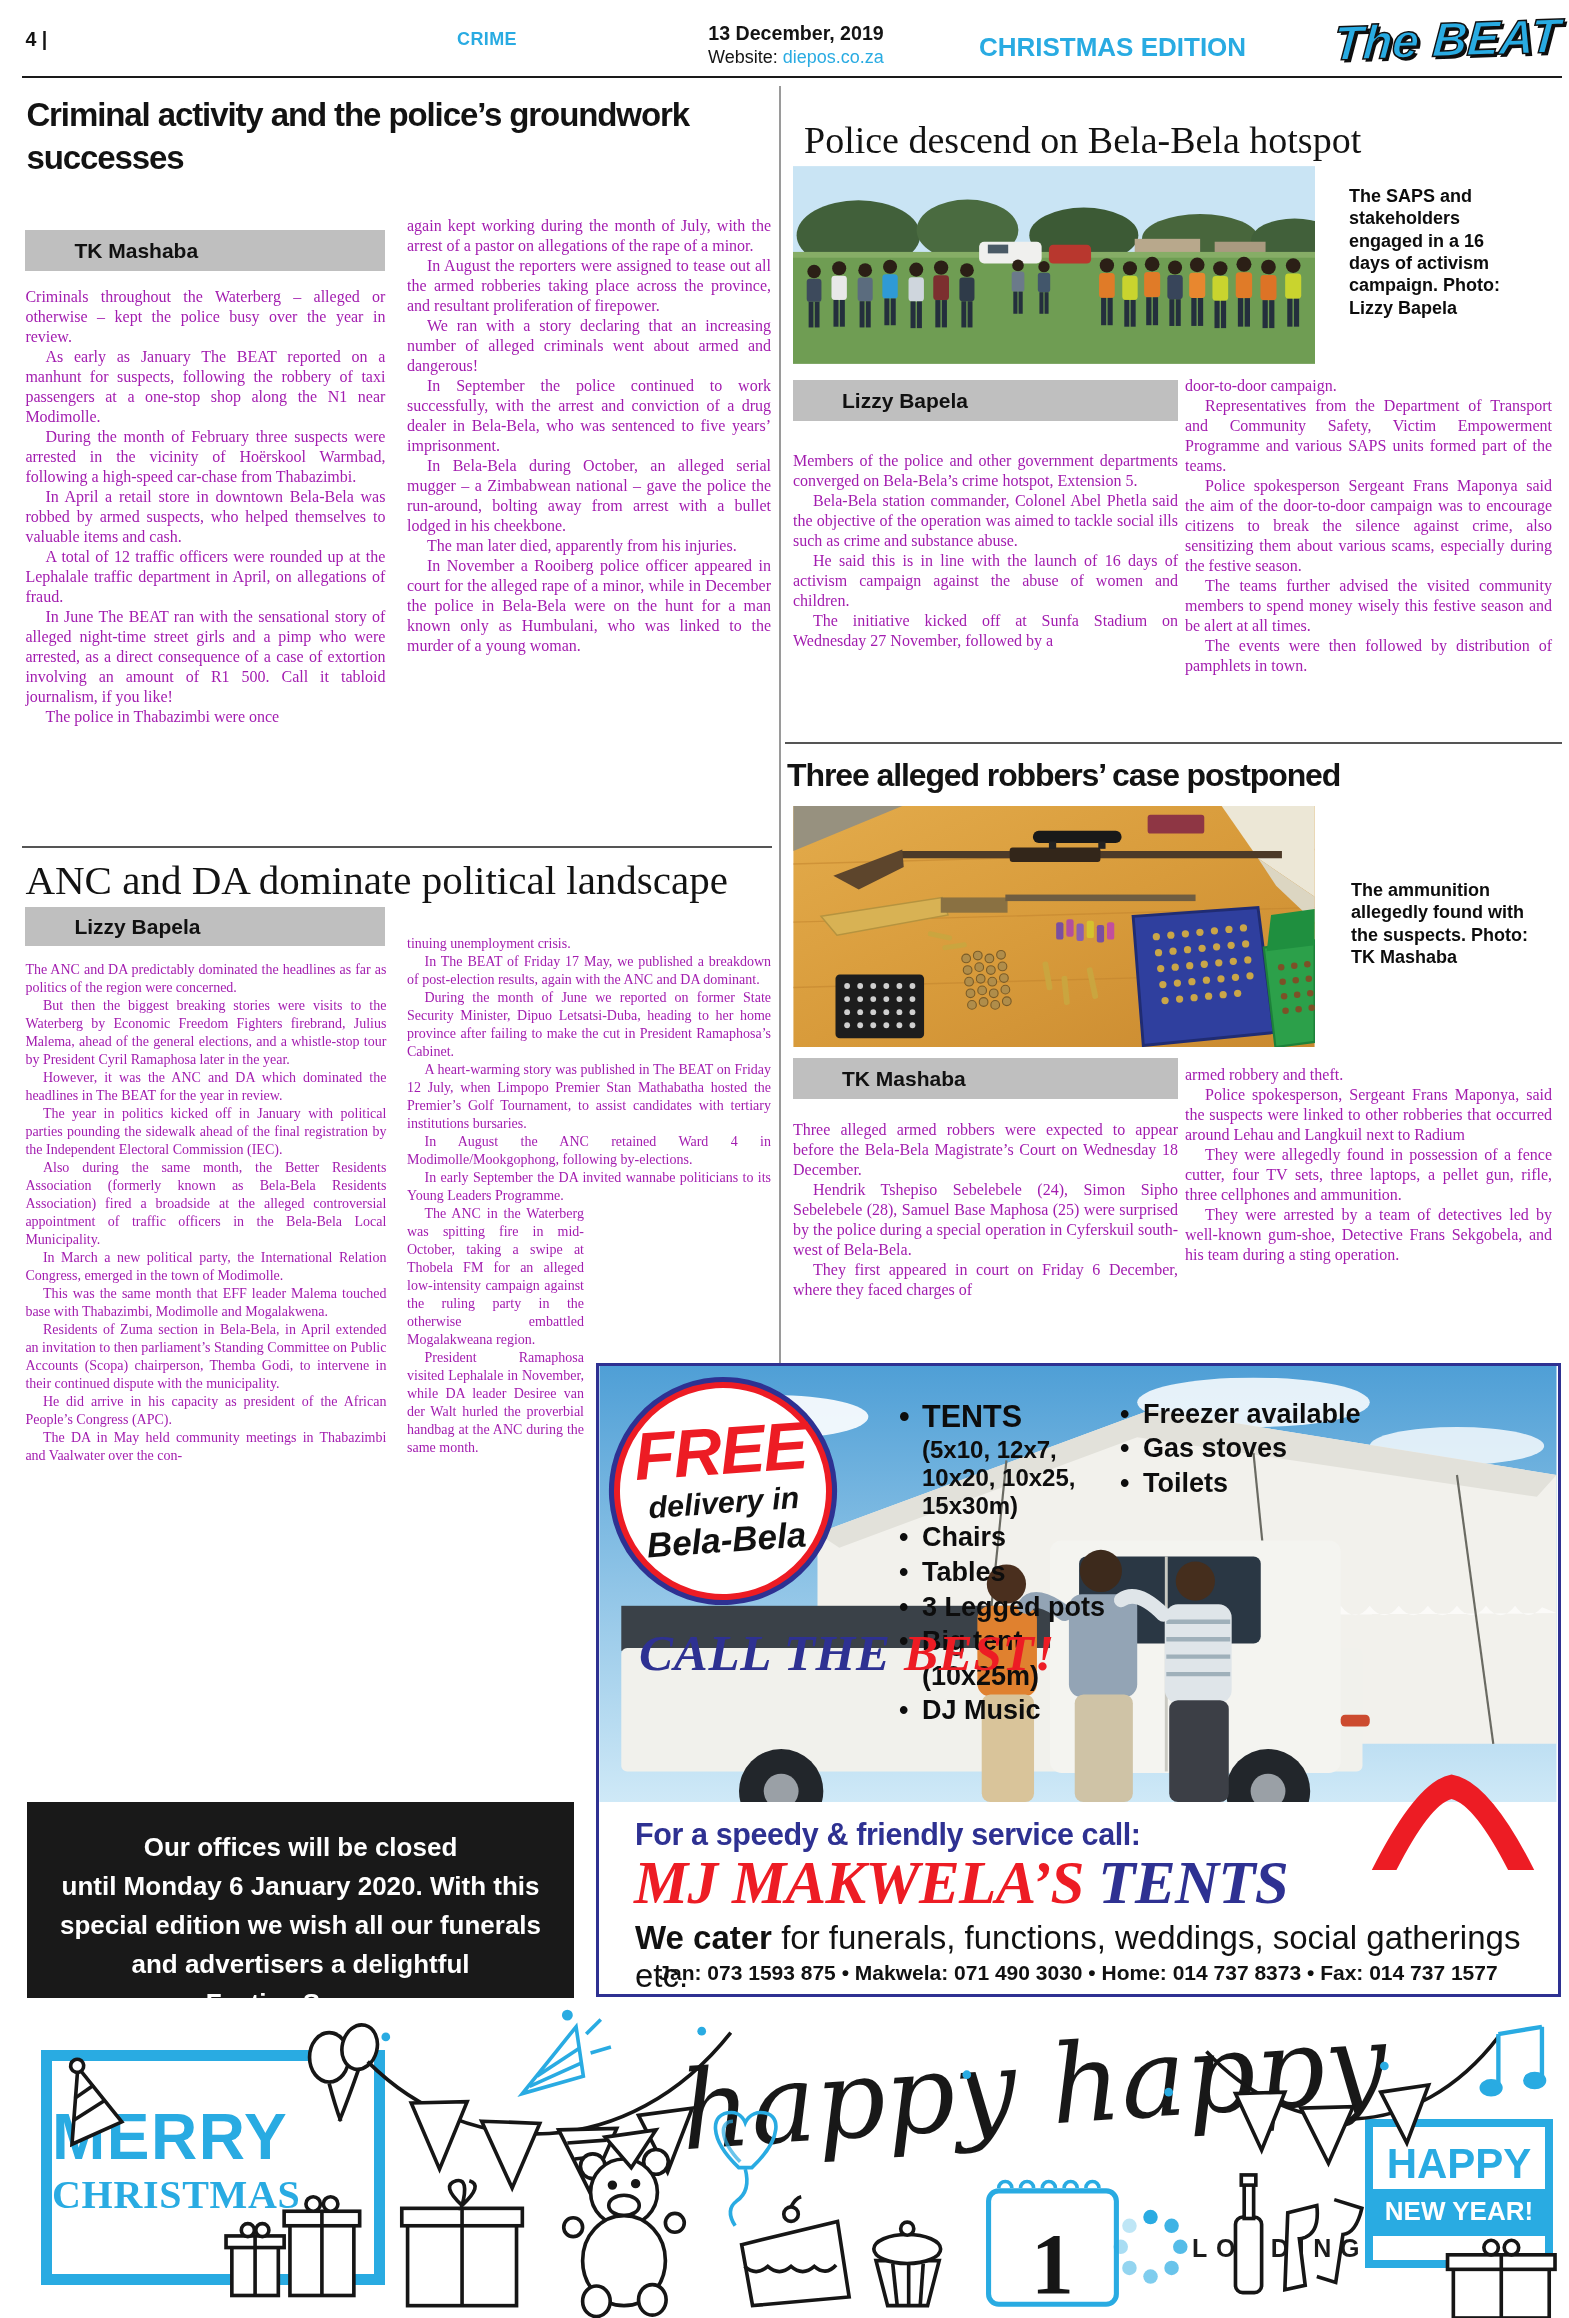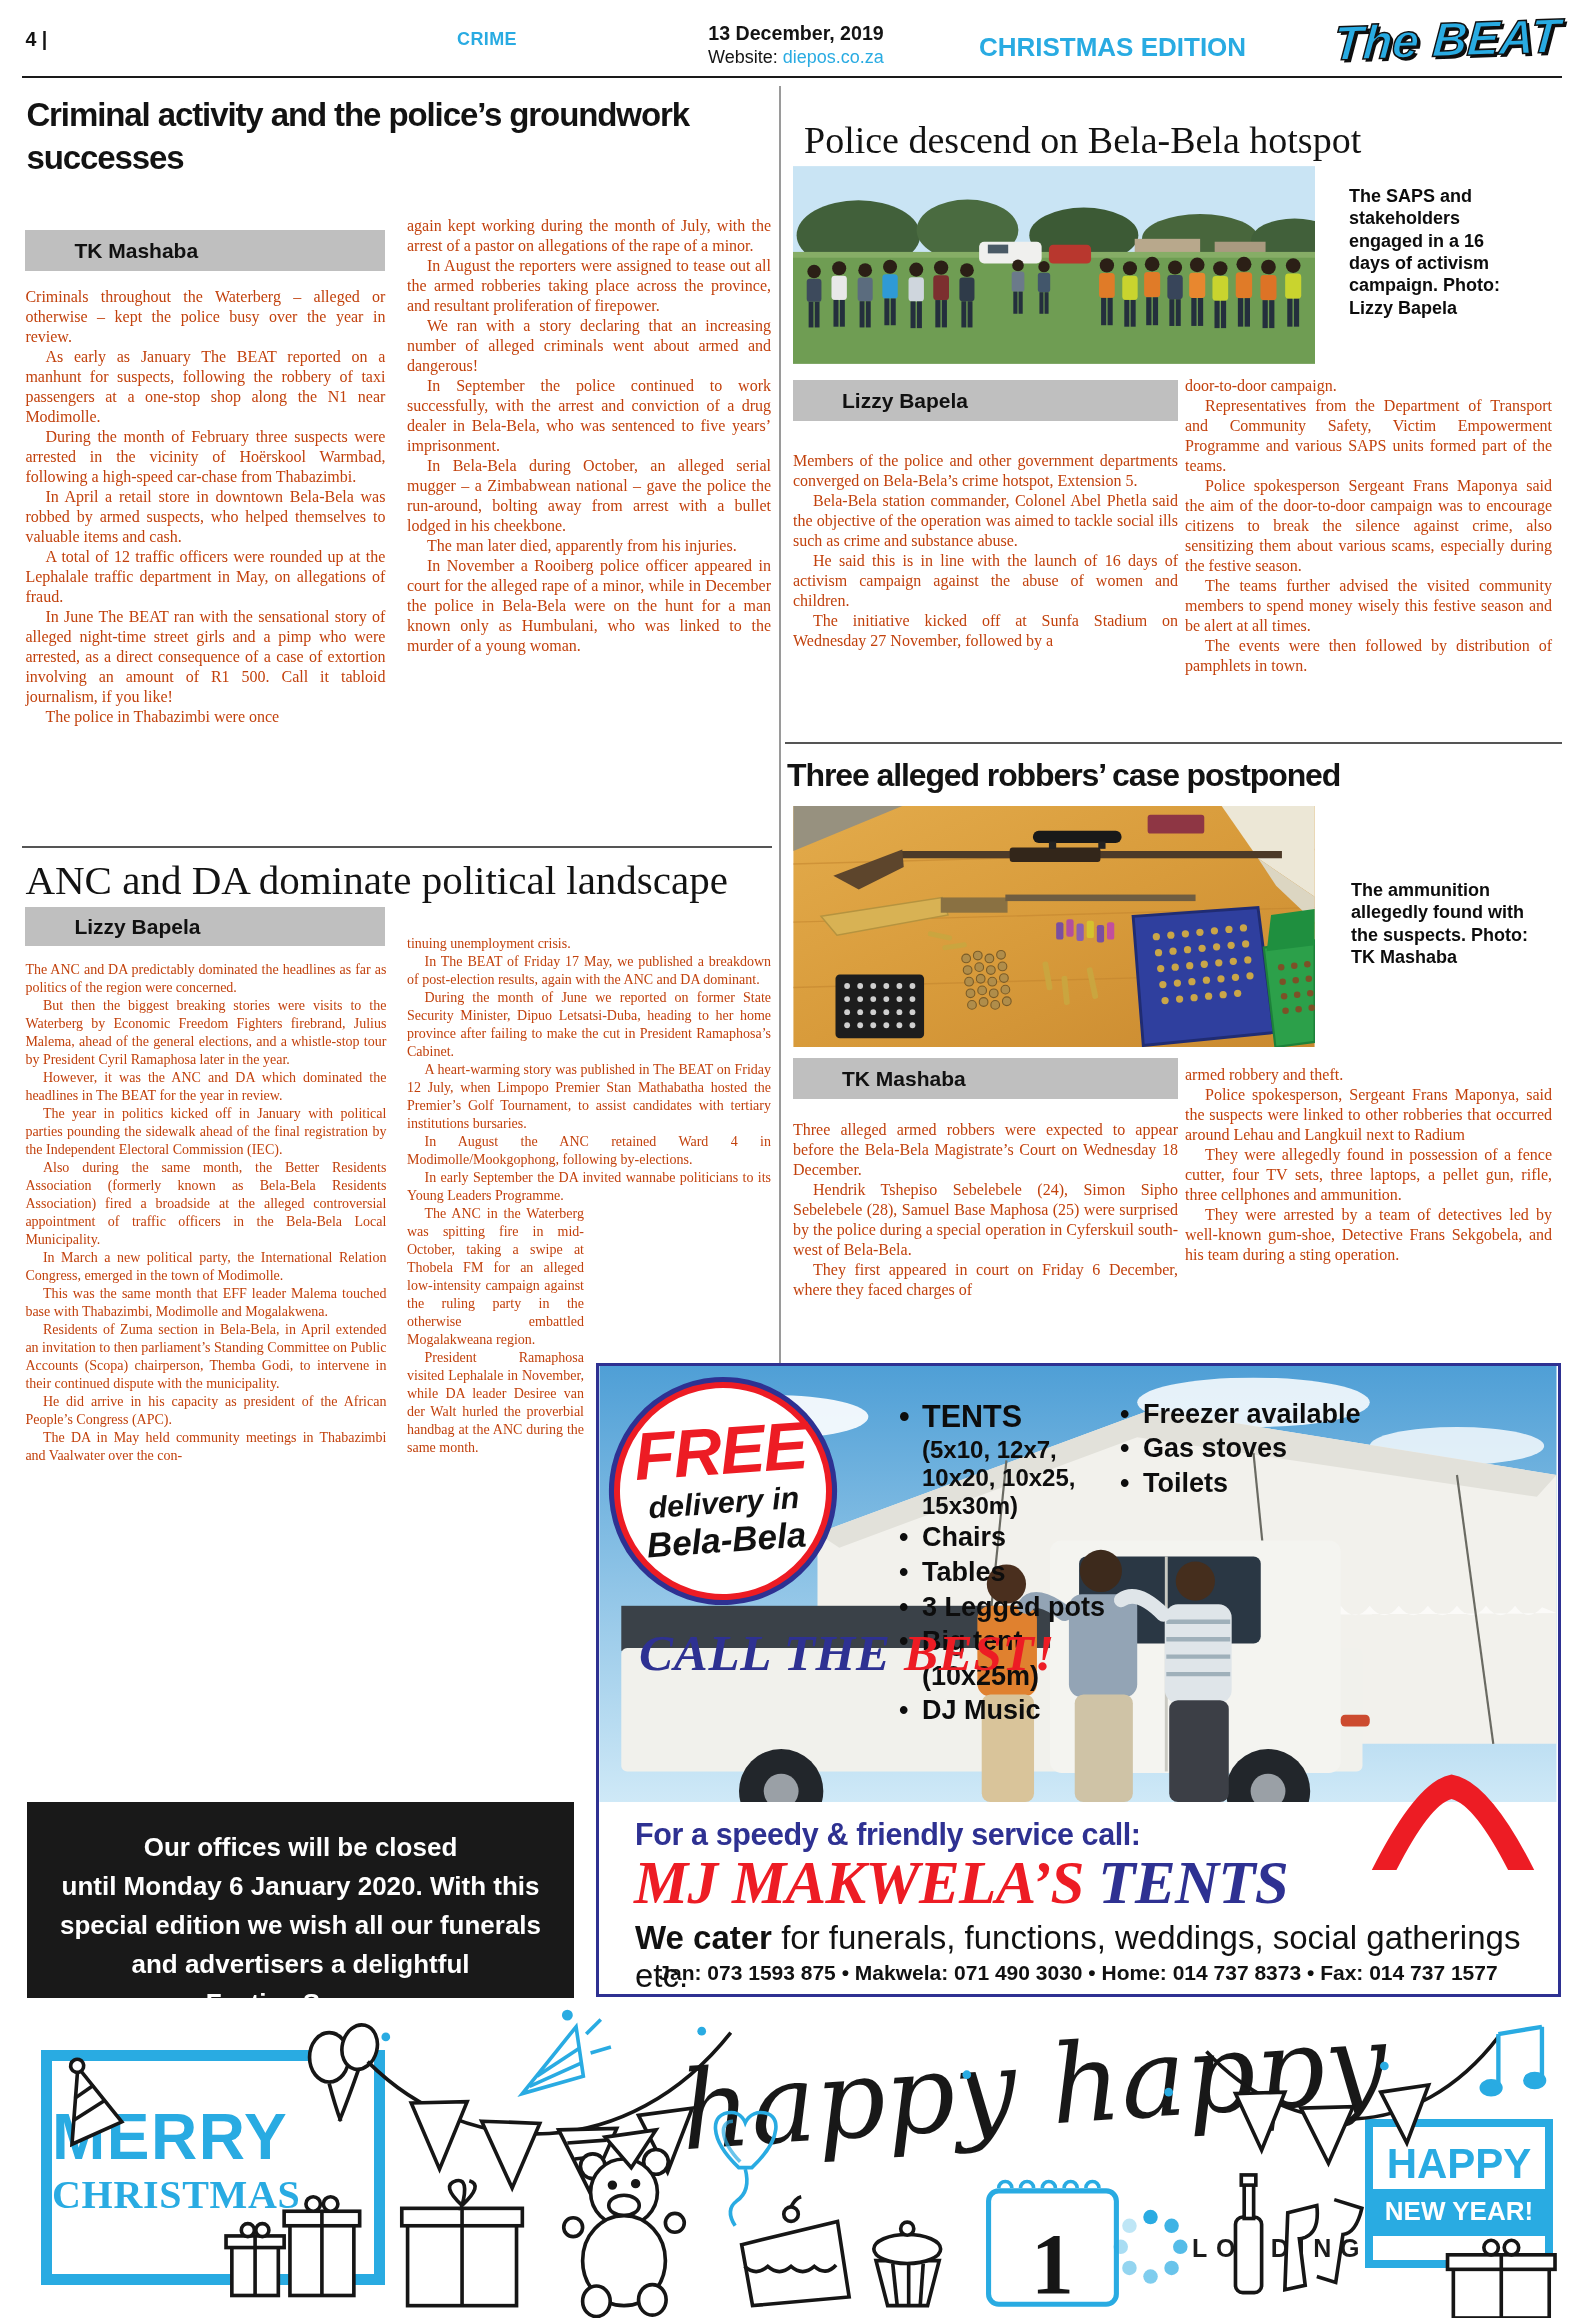--- a/index.html
+++ b/index.html
@@ -3,21 +3,21 @@
 <meta charset="utf-8">
 <style>
   html,body{margin:0;padding:0;background:#ffffff;}
   body{width:1569px;height:2319px;position:relative;font-family:"Liberation Sans",sans-serif;color:#141414;overflow:hidden;}
   .abs{position:absolute;}
   .rule{background:#1a1a1a;}
   .cyan{color:#29abe2;}
   .h-sans{font-weight:bold;letter-spacing:-1.1px;line-height:1.3;color:#131313;}
   .h-serif{font-family:"Liberation Serif",serif;font-weight:normal;letter-spacing:0;color:#131313;line-height:1.1;}
   .byline{background:#bfbfbf;font-weight:bold;font-size:21px;color:#111;display:flex;align-items:center;padding-left:49px;box-sizing:border-box;}
-  .body-col{font-family:"Liberation Serif",serif;font-size:16px;line-height:20px;text-align:justify;color:#c2410c;}
+  .body-col{font-family:"Liberation Serif",serif;font-size:16px;line-height:20px;text-align:justify;color:#a21caf;}
   .body-col p{margin:0;}
   .body-col p + p{text-indent:1.25em;}
   .body-col.small{font-size:14px;line-height:18px;}
   .caption{font-weight:bold;font-size:18px;line-height:1.24;color:#0c0c0c;}
   .photo-frame{display:block;}
   
   .notice{background:#191919;color:#ffffff;text-align:center;font-weight:bold;font-size:26px;line-height:1.5;box-sizing:border-box;padding-top:26px;}
   
   .ad{border:3.6px solid #2e3192;box-sizing:border-box;background:#ffffff;overflow:hidden;}
   .free-circle{width:218px;height:218px;border-radius:50%;background:#ffffff;border:6.5px solid #ed1c24;box-shadow:0 0 0 5.1px #2e3192;box-sizing:border-box;text-align:center;transform:rotate(-4deg);}
@@ -56,21 +56,21 @@
 <div class="abs rule" style="left:22px;top:76px;width:1540px;height:2.2px;"></div>
 <div class="abs" style="left:779px;top:86px;width:1.5px;height:1277px;background:#9a9a9a;"></div>
 
 <h1 class="abs h-sans" style="left:25.4px;top:93px;width:742px;font-size:33px;margin:1px;">Criminal activity and the police’s groundwork successes</h1>
 <div class="abs byline" style="left:25.4px;top:230px;width:360px;height:41px;">TK Mashaba</div>
 <div class="abs body-col" style="left:25.4px;top:287px;width:360px;">
   <p>Criminals throughout the Waterberg – alleged or otherwise – kept the police busy over the year in review.</p>
   <p>As early as January The BEAT reported on a manhunt for suspects, following the robbery of taxi passengers at a one-stop shop along the N1 near Modimolle.</p>
   <p>During the month of February three suspects were arrested in the vicinity of Hoërskool Warmbad, following a high-speed car-chase from Thabazimbi.</p>
   <p>In April a retail store in downtown Bela-Bela was robbed by armed suspects, who helped themselves to valuable items and cash.</p>
-  <p>A total of 12 traffic officers were rounded up at the Lephalale traffic department in May, on allegations of fraud.</p>
+  <p>A total of 12 traffic officers were rounded up at the Lephalale traffic department in April, on allegations of fraud.</p>
   <p>In June The BEAT ran with the sensational story of alleged night-time street girls and a pimp who were arrested, as a direct consequence of a case of extortion involving an amount of R1 500. Call it tabloid journalism, if you like!</p>
   <p>The police in Thabazimbi were once</p>
 </div>
 <div class="abs body-col" style="left:407px;top:216px;width:364px;">
   <p>again kept working during the month of July, with the arrest of a pastor on allegations of the rape of a minor.</p>
   <p>In August the reporters were assigned to tease out all the armed robberies taking place across the province, and resultant proliferation of firepower.</p>
   <p>We ran with a story declaring that an increasing number of alleged criminals went about armed and dangerous!</p>
   <p>In September the police continued to work successfully, with the arrest and conviction of a drug dealer in Bela-Bela, who was sentenced to five years’ imprisonment.</p>
   <p>In Bela-Bela during October, an alleged serial mugger – a Zimbabwean national – gave the police the run-around, bolting away from arrest with a bullet lodged in his cheekbone.</p>
   <p>The man later died, apparently from his injuries.</p>

